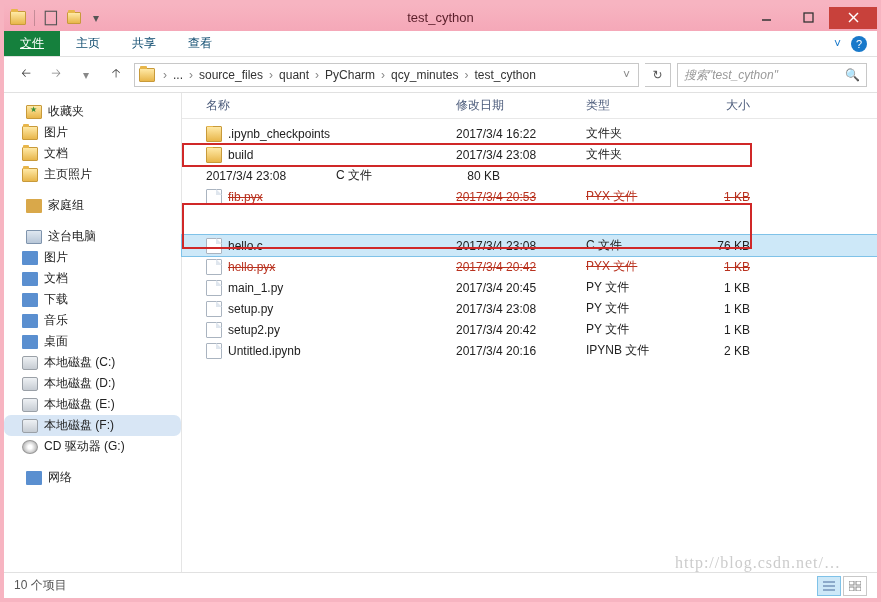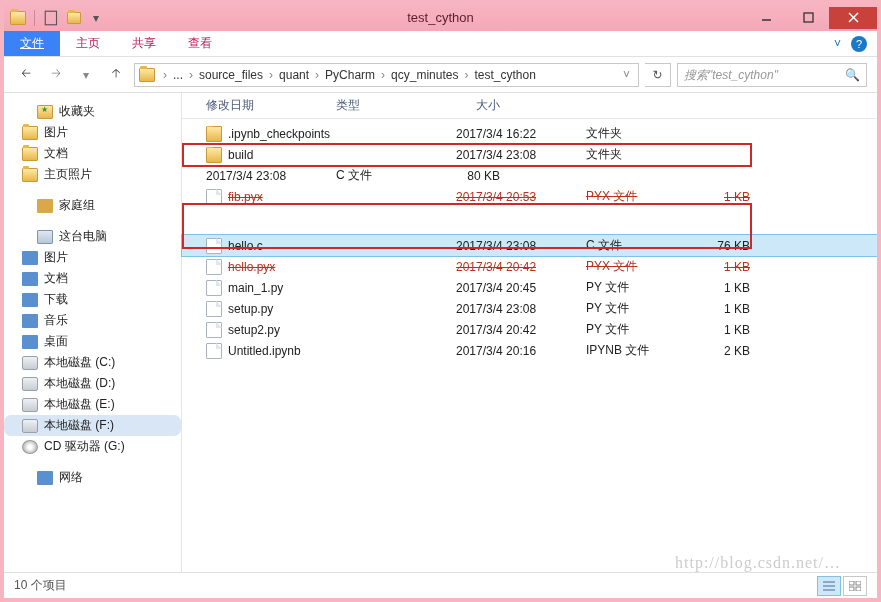--- a/index.html
+++ b/index.html
@@ -14,22 +14,22 @@
 .qat-divider { width:1px; height:16px; background:rgba(0,0,0,0.2); margin:0 4px; }
 .qat-btn { width:18px; height:18px; display:flex; align-items:center; justify-content:center; color:#555; }
 .titlebar-title { position:absolute; left:50%; transform:translateX(-50%); color:#5a1e2a; font-size:13px; }
 .win-controls { margin-left:auto; display:flex; height:22px; }
 .win-btn { width:42px; display:flex; align-items:center; justify-content:center; color:#333; }
 .win-btn.close { background:#c8413b; color:#fff; width:48px; }
 .win-btn svg { width:11px; height:11px; }
 
 
 .ribbon { height:26px; background:#fff; display:flex; align-items:stretch; border-bottom:1px solid #e1e1e1; }
-.ribbon-tab { padding:0 16px; display:flex; align-items:center; color:#be185d; cursor:default; }
-.ribbon-tab.file { background:#3b82f6; color:#fff;text-decoration:underline; }
+.ribbon-tab { padding:0 16px; display:flex; align-items:center; color:#0c4a6e; cursor:default; }
+.ribbon-tab.file { background:#15803d; color:#fff;text-decoration:underline; }
 .ribbon-spacer { flex:1; }
 .ribbon-right { display:flex; align-items:center; gap:10px; padding-right:10px; }
 .ribbon-right .chev { color:#1979ca; }
 .help-icon { width:16px; height:16px; border-radius:50%; background:#1979ca; color:#fff; display:flex; align-items:center; justify-content:center; font-size:11px; }
 
 
 .addrbar { height:36px; display:flex; align-items:center; gap:6px; padding:0 10px; background:#fff; border-bottom:1px solid #e1e1e1; }
 .nav-arrow { width:24px; height:24px; border-radius:2px; display:flex; align-items:center; justify-content:center; color:#888; }
 .nav-arrow.enabled { color:#333; }
 .breadcrumb { flex:1; height:24px; border:1px solid #c8c8c8; display:flex; align-items:center; padding:0 4px; background:#fff; }
@@ -39,21 +39,21 @@
 .refresh-btn { width:26px; height:24px; border:1px solid #c8c8c8; border-left:none; display:flex; align-items:center; justify-content:center; color:#555; }
 .searchbox { width:190px; height:24px; border:1px solid #c8c8c8; display:flex; align-items:center; padding:0 6px; color:#888; }
 .searchbox input { border:none; outline:none; flex:1; font-size:12px; color:#333; font-style:italic; }
 .searchbox input::placeholder { color:#999; font-style:italic; }
 
 
 .body { flex:1; display:flex; overflow:hidden; }
 .sidebar { width:178px; border-right:1px solid #e5e5e5; padding:8px 0; overflow:auto; }
 .side-group { margin-bottom:10px; }
 .side-item { display:flex; align-items:center; gap:6px; padding:2px 8px 2px 18px; color:#222; }
-.side-item.root { padding-left:17px; font-weight:normal; }
+.side-item.root { padding-left:6px; font-weight:normal; }
 .side-item.root .expander { width:10px; text-align:center; color:#666; }
 .side-item .ico { width:16px; height:14px; display:inline-block; }
 .ico-folder { background:linear-gradient(#ffe9a6,#e8b64a); border:1px solid #c89a3a; border-radius:1px; position:relative; }
 .ico-folder::before { content:""; position:absolute; top:-3px; left:0; width:6px; height:3px; background:#e8b64a; border-radius:1px 1px 0 0; }
 .ico-fav { background:linear-gradient(#ffe9a6,#e8b64a); border:1px solid #c89a3a; border-radius:1px; position:relative; }
 .ico-fav::after { content:"★"; position:absolute; font-size:8px; color:#3a8f3a; left:3px; top:-1px; }
 .ico-home { background:#d9a84a; border-radius:1px; }
 .ico-pc { background:linear-gradient(#dfe7f0,#b8c7d8); border:1px solid #7f94ad; border-radius:1px; }
 .ico-drive { background:linear-gradient(#eef1f4,#c6ccd3); border:1px solid #9aa0a7; border-radius:2px; }
 .ico-cd { background:radial-gradient(circle,#fff 20%,#c0c0c0 70%); border:1px solid #999; border-radius:50%; }
@@ -258,20 +258,21 @@
         <div class="side-item root">
             <span class="expander"></span>
             <span class="ico ico-net"></span>
             <span>网络</span>
           </div>
       </div>
     </div>
 
     <div class="filearea">
       <div class="columns">
+        <div class="col name">名称</div>
         <div class="col date">修改日期</div>
         <div class="col type">类型</div>
         <div class="col size">大小</div>
       </div>
       <div class="rows" id="rows">
 
         <div class="redbox" style="left:0; top:24px; width:570px; height:24px;"></div>
         <div class="redbox" style="left:0; top:84px; width:570px; height:46px;"></div>
       <div class="row">
             <div class="cell name">

